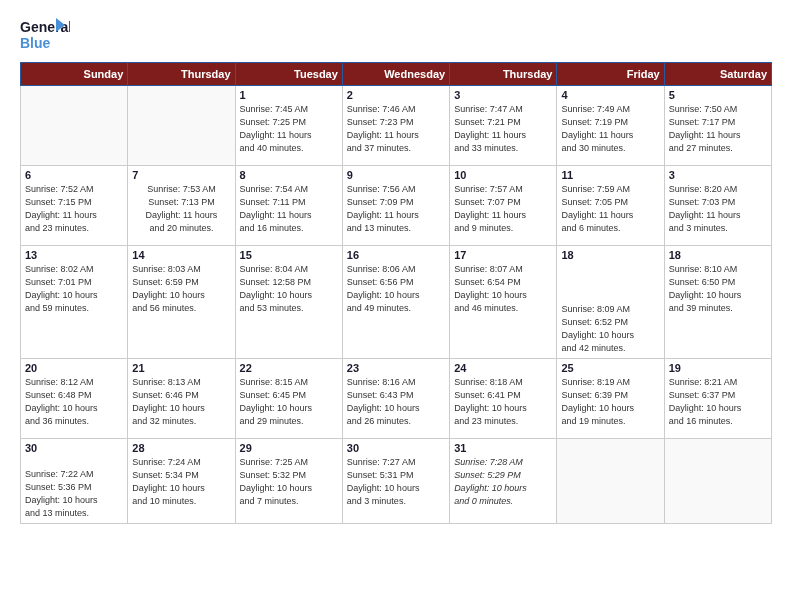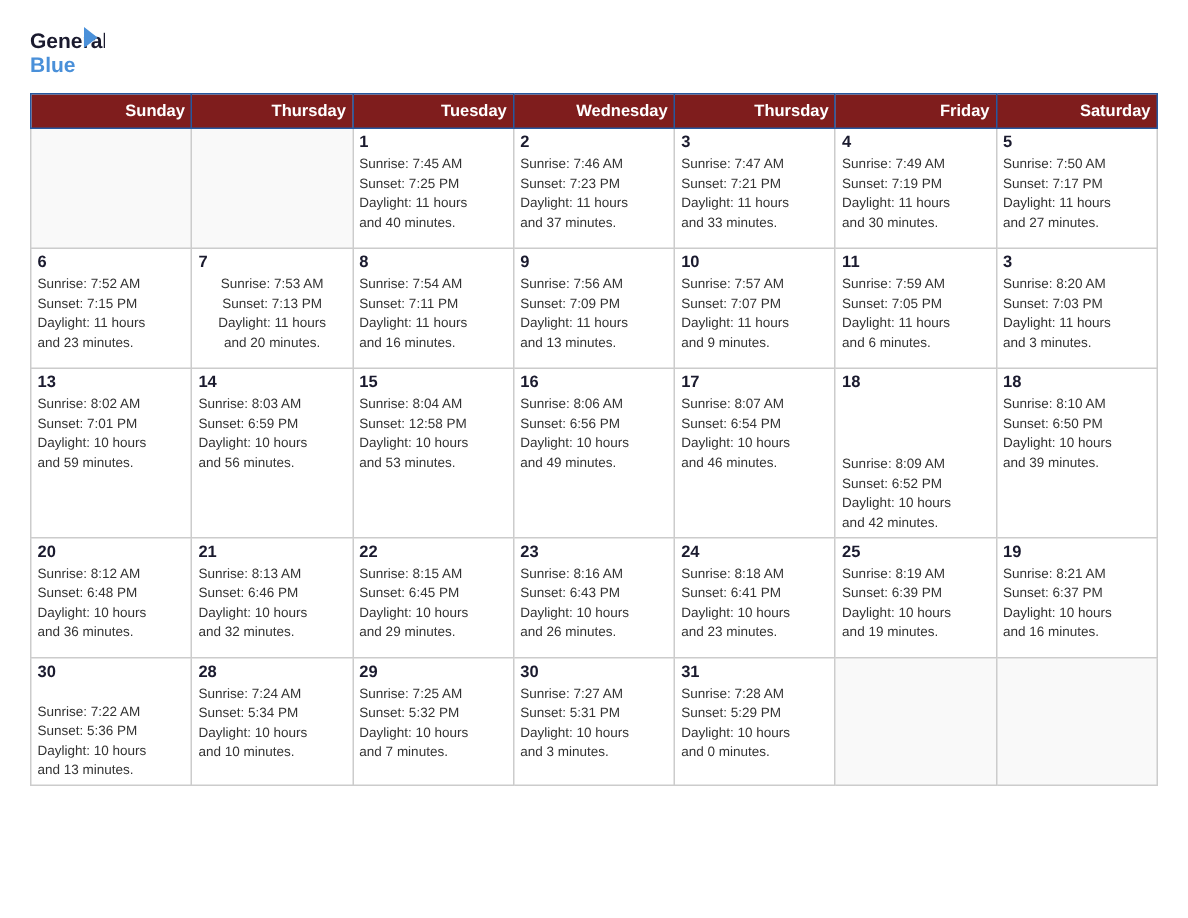--- a/index.html
+++ b/index.html
@@ -326,21 +326,21 @@
           </td>
           <td>
             <span class="day-num">30</span>
             <div class="day-detail" style="white-space: pre-line;">Sunrise: 7:27 AM
 Sunset: 5:31 PM
 Daylight: 10 hours
 and 3 minutes.</div>
           </td>
           <td>
             <span class="day-num">31</span>
-            <div class="day-detail" style="white-space: pre-line;">Sunrise: 7:28 AM
+            <div class="day-detail" style="white-space: pre-line; font-style: italic;">Sunrise: 7:28 AM
 Sunset: 5:29 PM
 Daylight: 10 hours
 and 0 minutes.</div>
           </td>
           <td class="empty"></td>
           <td class="empty"></td>
         </tr>
       </tbody>
   </table>
 </div>

